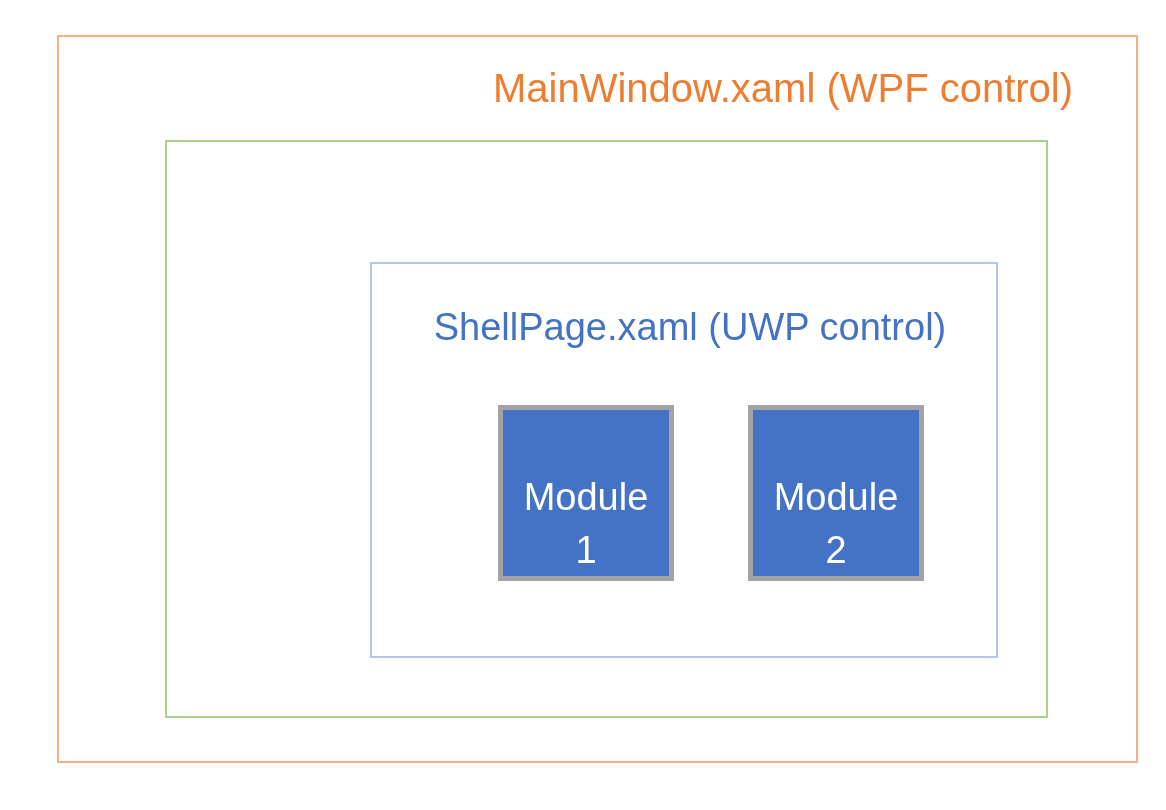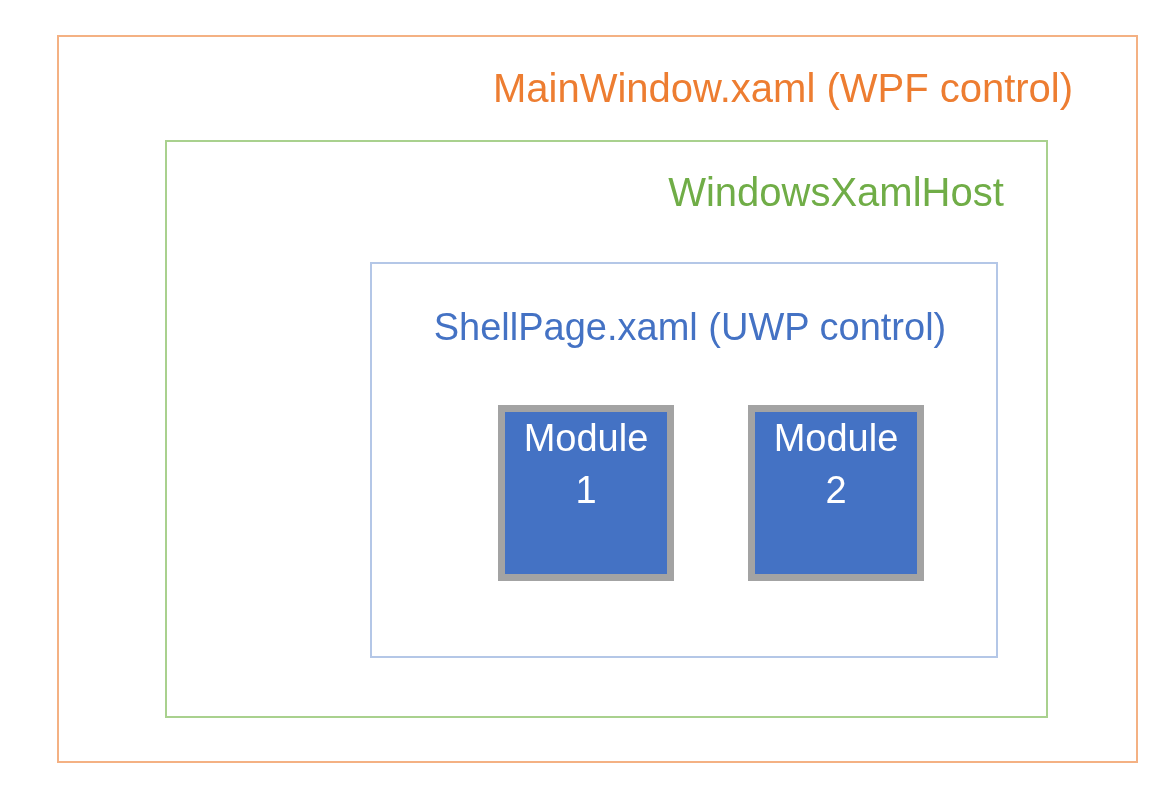--- a/index.html
+++ b/index.html
@@ -64,44 +64,43 @@
     line-height: 1.2;
     color: #4472C4;
     margin-top: 6px;
   }
   .module {
     position: absolute;
     box-sizing: border-box;
     width: 176px; height: 176px;
     top: 405px;
     background: #4472C4;
-    border: 7px solid #a3a3a3;
+    border: 5px solid #a3a3a3;
     display: flex;
-    align-items: flex-start;
+    align-items: flex-end;
     justify-content: center;
     text-align: center;
   }
   .module-1 { left: 498px; }
   .module-2 { left: 748px; }
   .module-text {
     color: #ffffff;
     font-size: 38px;
     line-height: 1.38;
   }
 </style>
 </head>
 <body>
 
 <div class="diagram">
 
   <div class="box box-outer"></div>
   <div class="box-label label-outer">MainWindow.xaml (WPF control)</div>
 
   <div class="box box-host"></div>
-  <div class="box-label label-host">WindowsXamlHost</div>
 
   <div class="box box-shell"></div>
   <div class="box-label label-shell">ShellPage.xaml (UWP control)</div>
 
   <div class="module module-1">
     <div class="module-text">
       <span>Module</span><br>
       <span>1</span>
     </div>
   </div>

